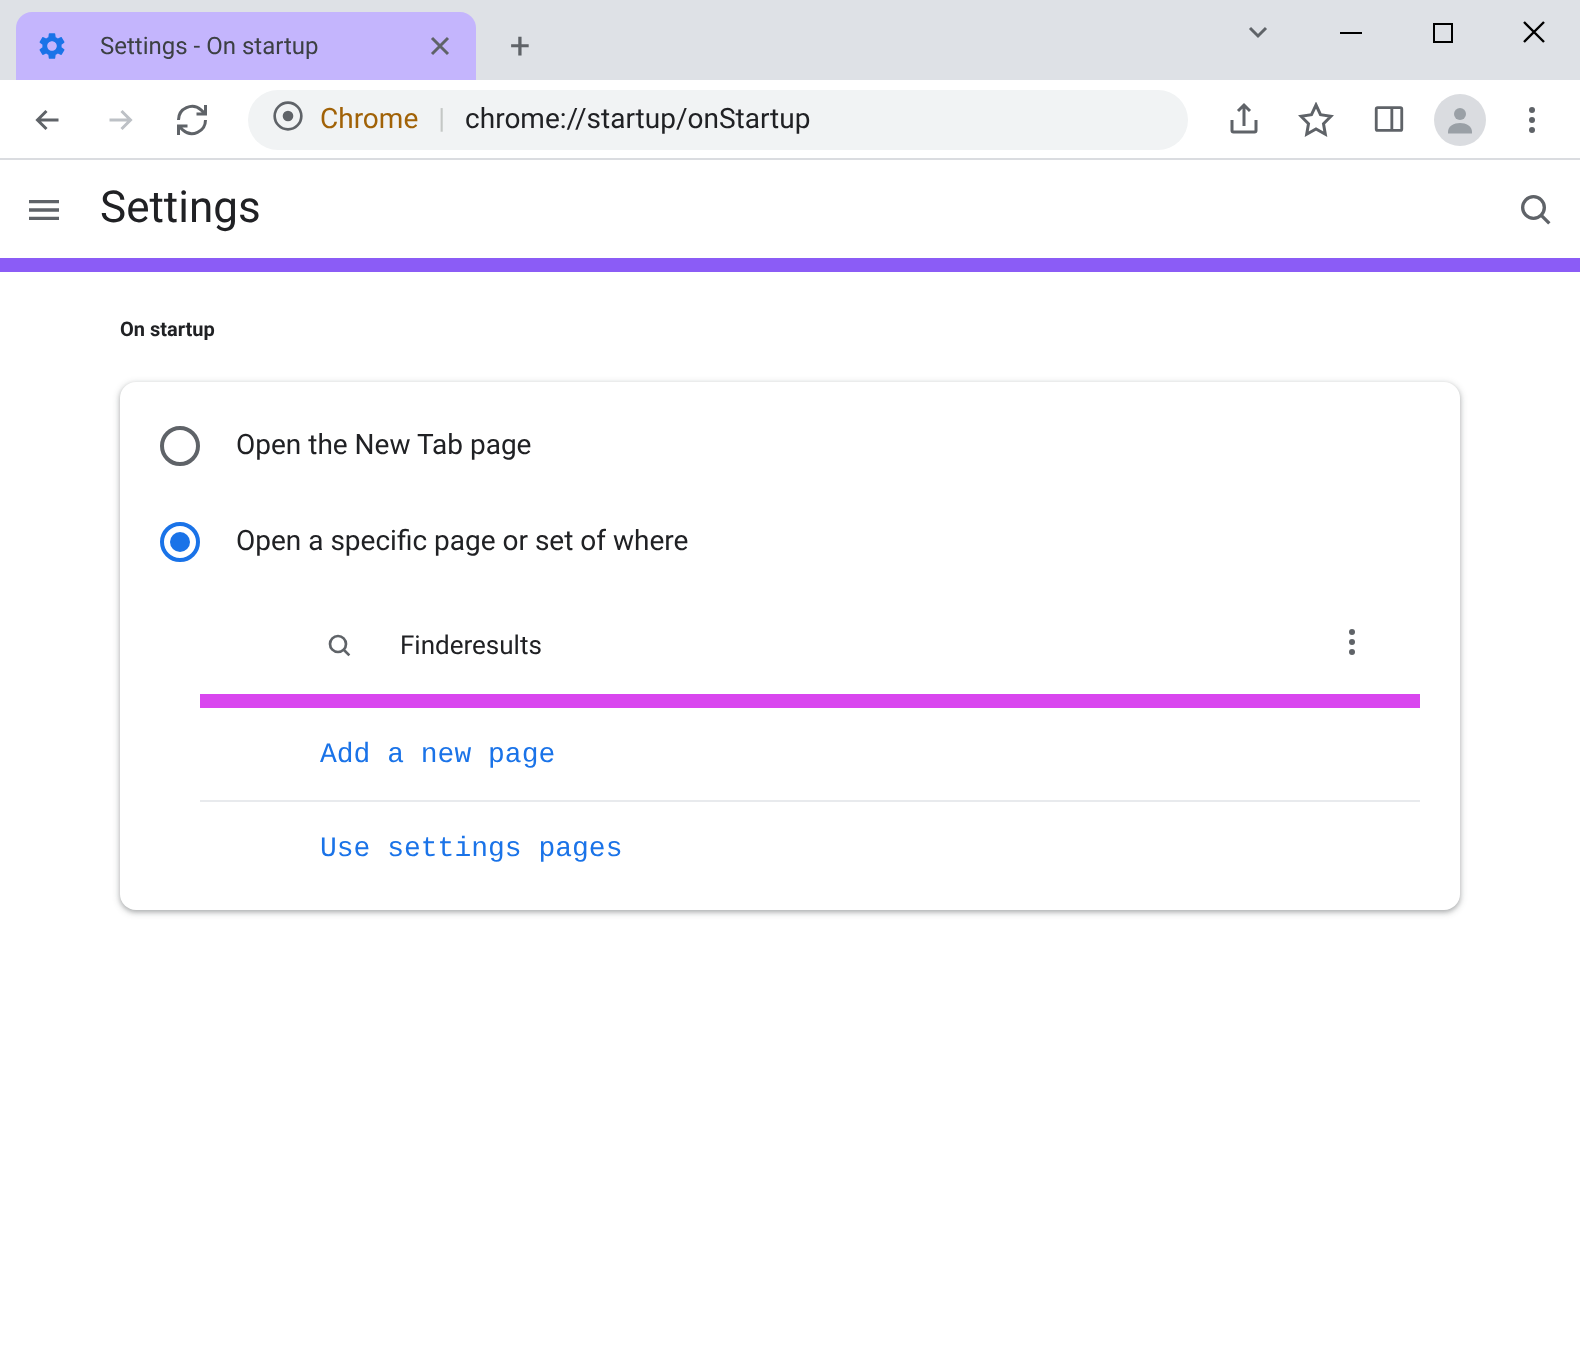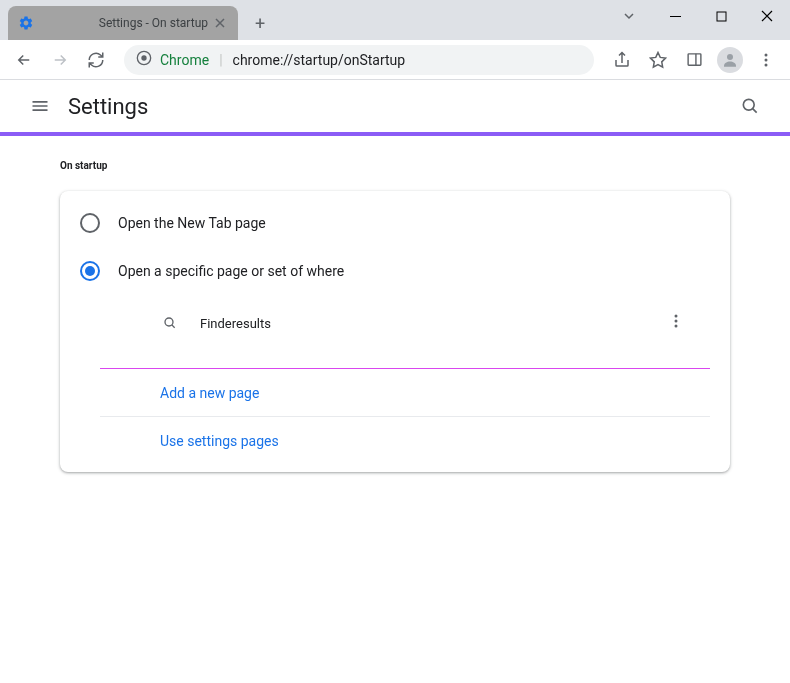--- a/index.html
+++ b/index.html
@@ -14,30 +14,29 @@
     
     .titlebar {
       height: 40px;
       background: #dee1e6;
       display: flex;
       align-items: flex-end;
       padding-left: 8px;
       position: relative;
     }
     .tab {
-      background: #a3a3a3;
+      background: #c4b5fd;
       height: 34px;
       width: 230px;
       border-radius: 8px 8px 0 0;
       display: flex;
       align-items: center;
       padding: 0 10px;
-      gap: 4px;
+      gap: 16px;
       position: relative;
-      text-align: right;
     }
     .tab-favicon {
       width: 16px;
       height: 16px;
       display: flex;
       align-items: center;
       justify-content: center;
     }
     .tab-title {
       font-size: 12px;
@@ -117,21 +116,21 @@
       padding: 0 12px;
       margin: 0 8px;
       gap: 8px;
     }
     .url-text {
       font-size: 14px;
       display: flex;
       align-items: center;
       gap: 0;
     }
-    .url-scheme { color: #15803d; }
+    .url-scheme { color: #a16207; }
     .url-divider { color: #c4c7c5; margin: 0 10px; }
     .url-path { color: #202124; }
     .toolbar-right {
       display: flex;
       align-items: center;
       gap: 4px;
     }
     .avatar {
       width: 26px;
       height: 26px;
@@ -139,22 +138,22 @@
       background: #dadce0;
       display: flex;
       align-items: center;
       justify-content: center;
     }
     
     .settings-header {
       height: 56px;
       display: flex;
       align-items: center;
-      padding: 0 20px;
-      border-bottom: 4px solid #8b5cf6;
+      padding: 0 2px;
+      border-bottom: 7px solid #8b5cf6;
     }
     .menu-icon {
       width: 40px;
       height: 40px;
       display: flex;
       align-items: center;
       justify-content: center;
       color: #5f6368;
       cursor: pointer;
     }
@@ -216,22 +215,22 @@
       border-radius: 50%;
     }
     .radio-label {
       margin-left: 18px;
       font-size: 14px;
       color: #202124;
     }
     .page-entry {
       display: flex;
       align-items: center;
-      padding: 12px 20px 29px 60px;
-      border-bottom: 1px solid #d946ef;
+      padding: 12px 20px 8px 60px;
+      border-bottom: 7px solid #d946ef;
       margin: 0 20px 0 40px;
     }
     .page-entry .page-icon {
       width: 20px;
       display: flex;
       justify-content: center;
       color: #5f6368;
       flex-shrink: 0;
     }
     .page-info {
@@ -249,20 +248,21 @@
     }
     .more-vert {
       color: #5f6368;
       cursor: pointer;
       padding: 6px;
     }
     .link-row {
       padding: 14px 20px 14px 60px;
       margin-left: 40px;
       margin-right: 20px;
+      font-family: Liberation Mono, monospace;
     }
     .link-row.border {
       border-bottom: 1px solid #e8eaed;
     }
     .link-text {
       font-size: 14px;
       color: #1a73e8;
       cursor: pointer;
     }
   </style>

